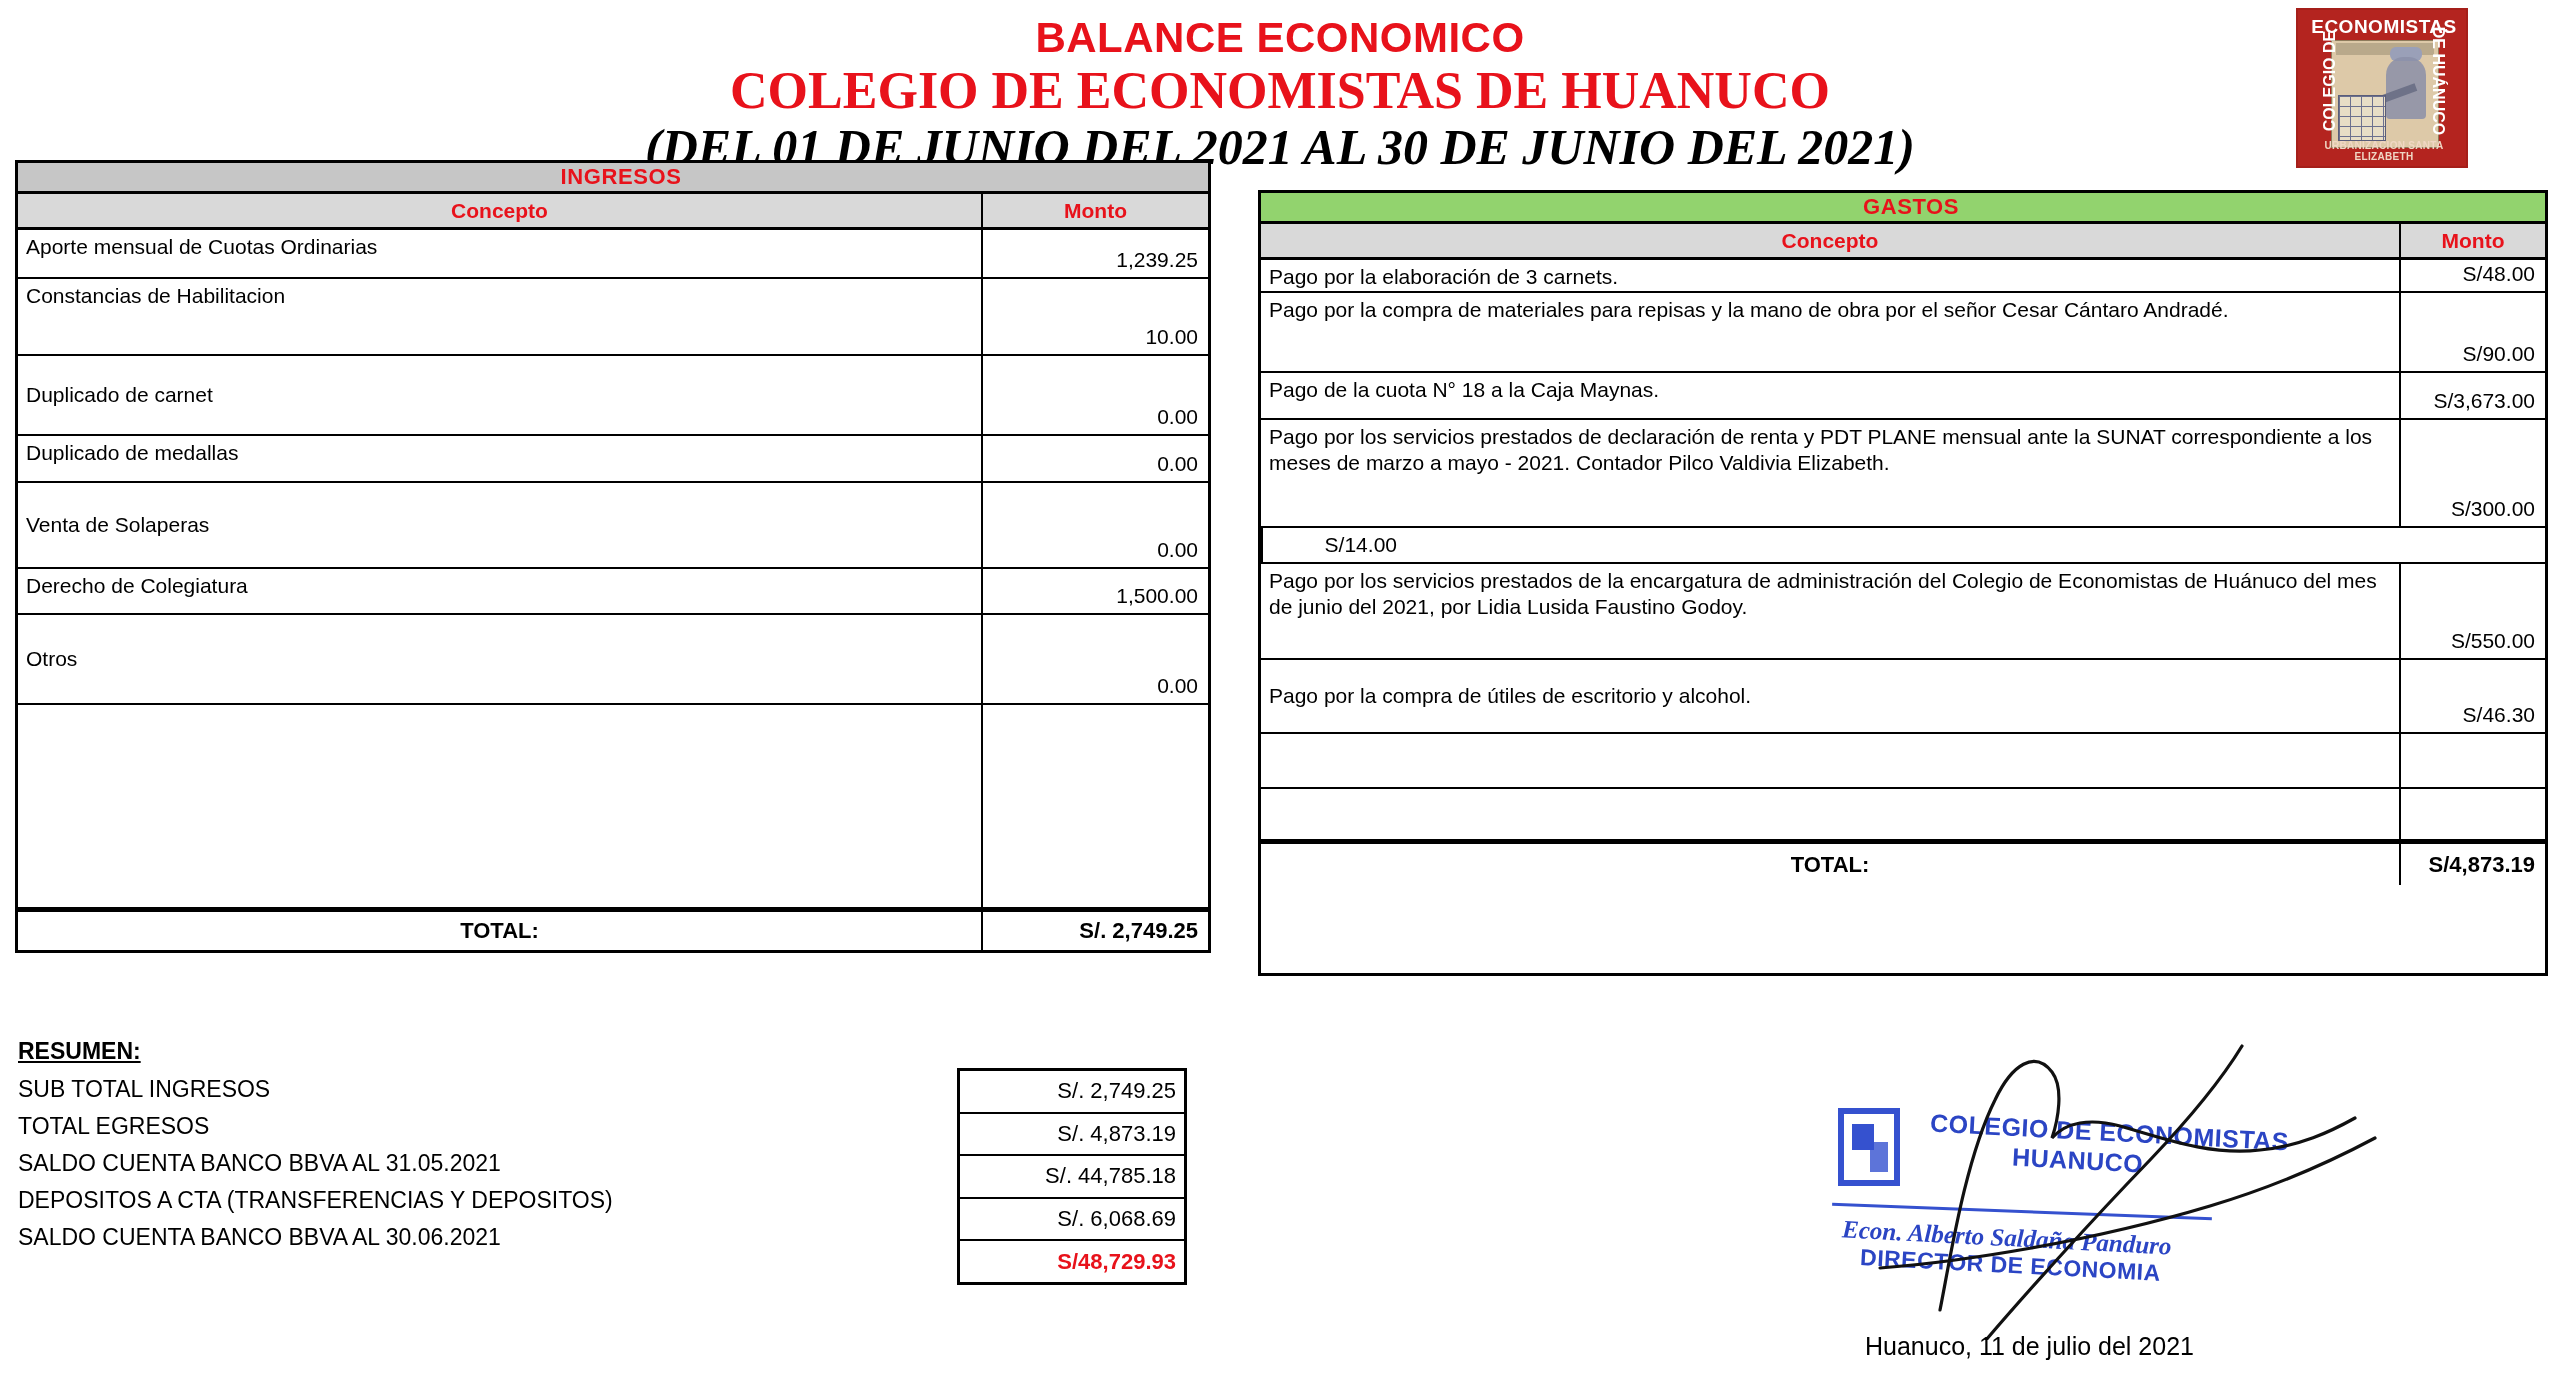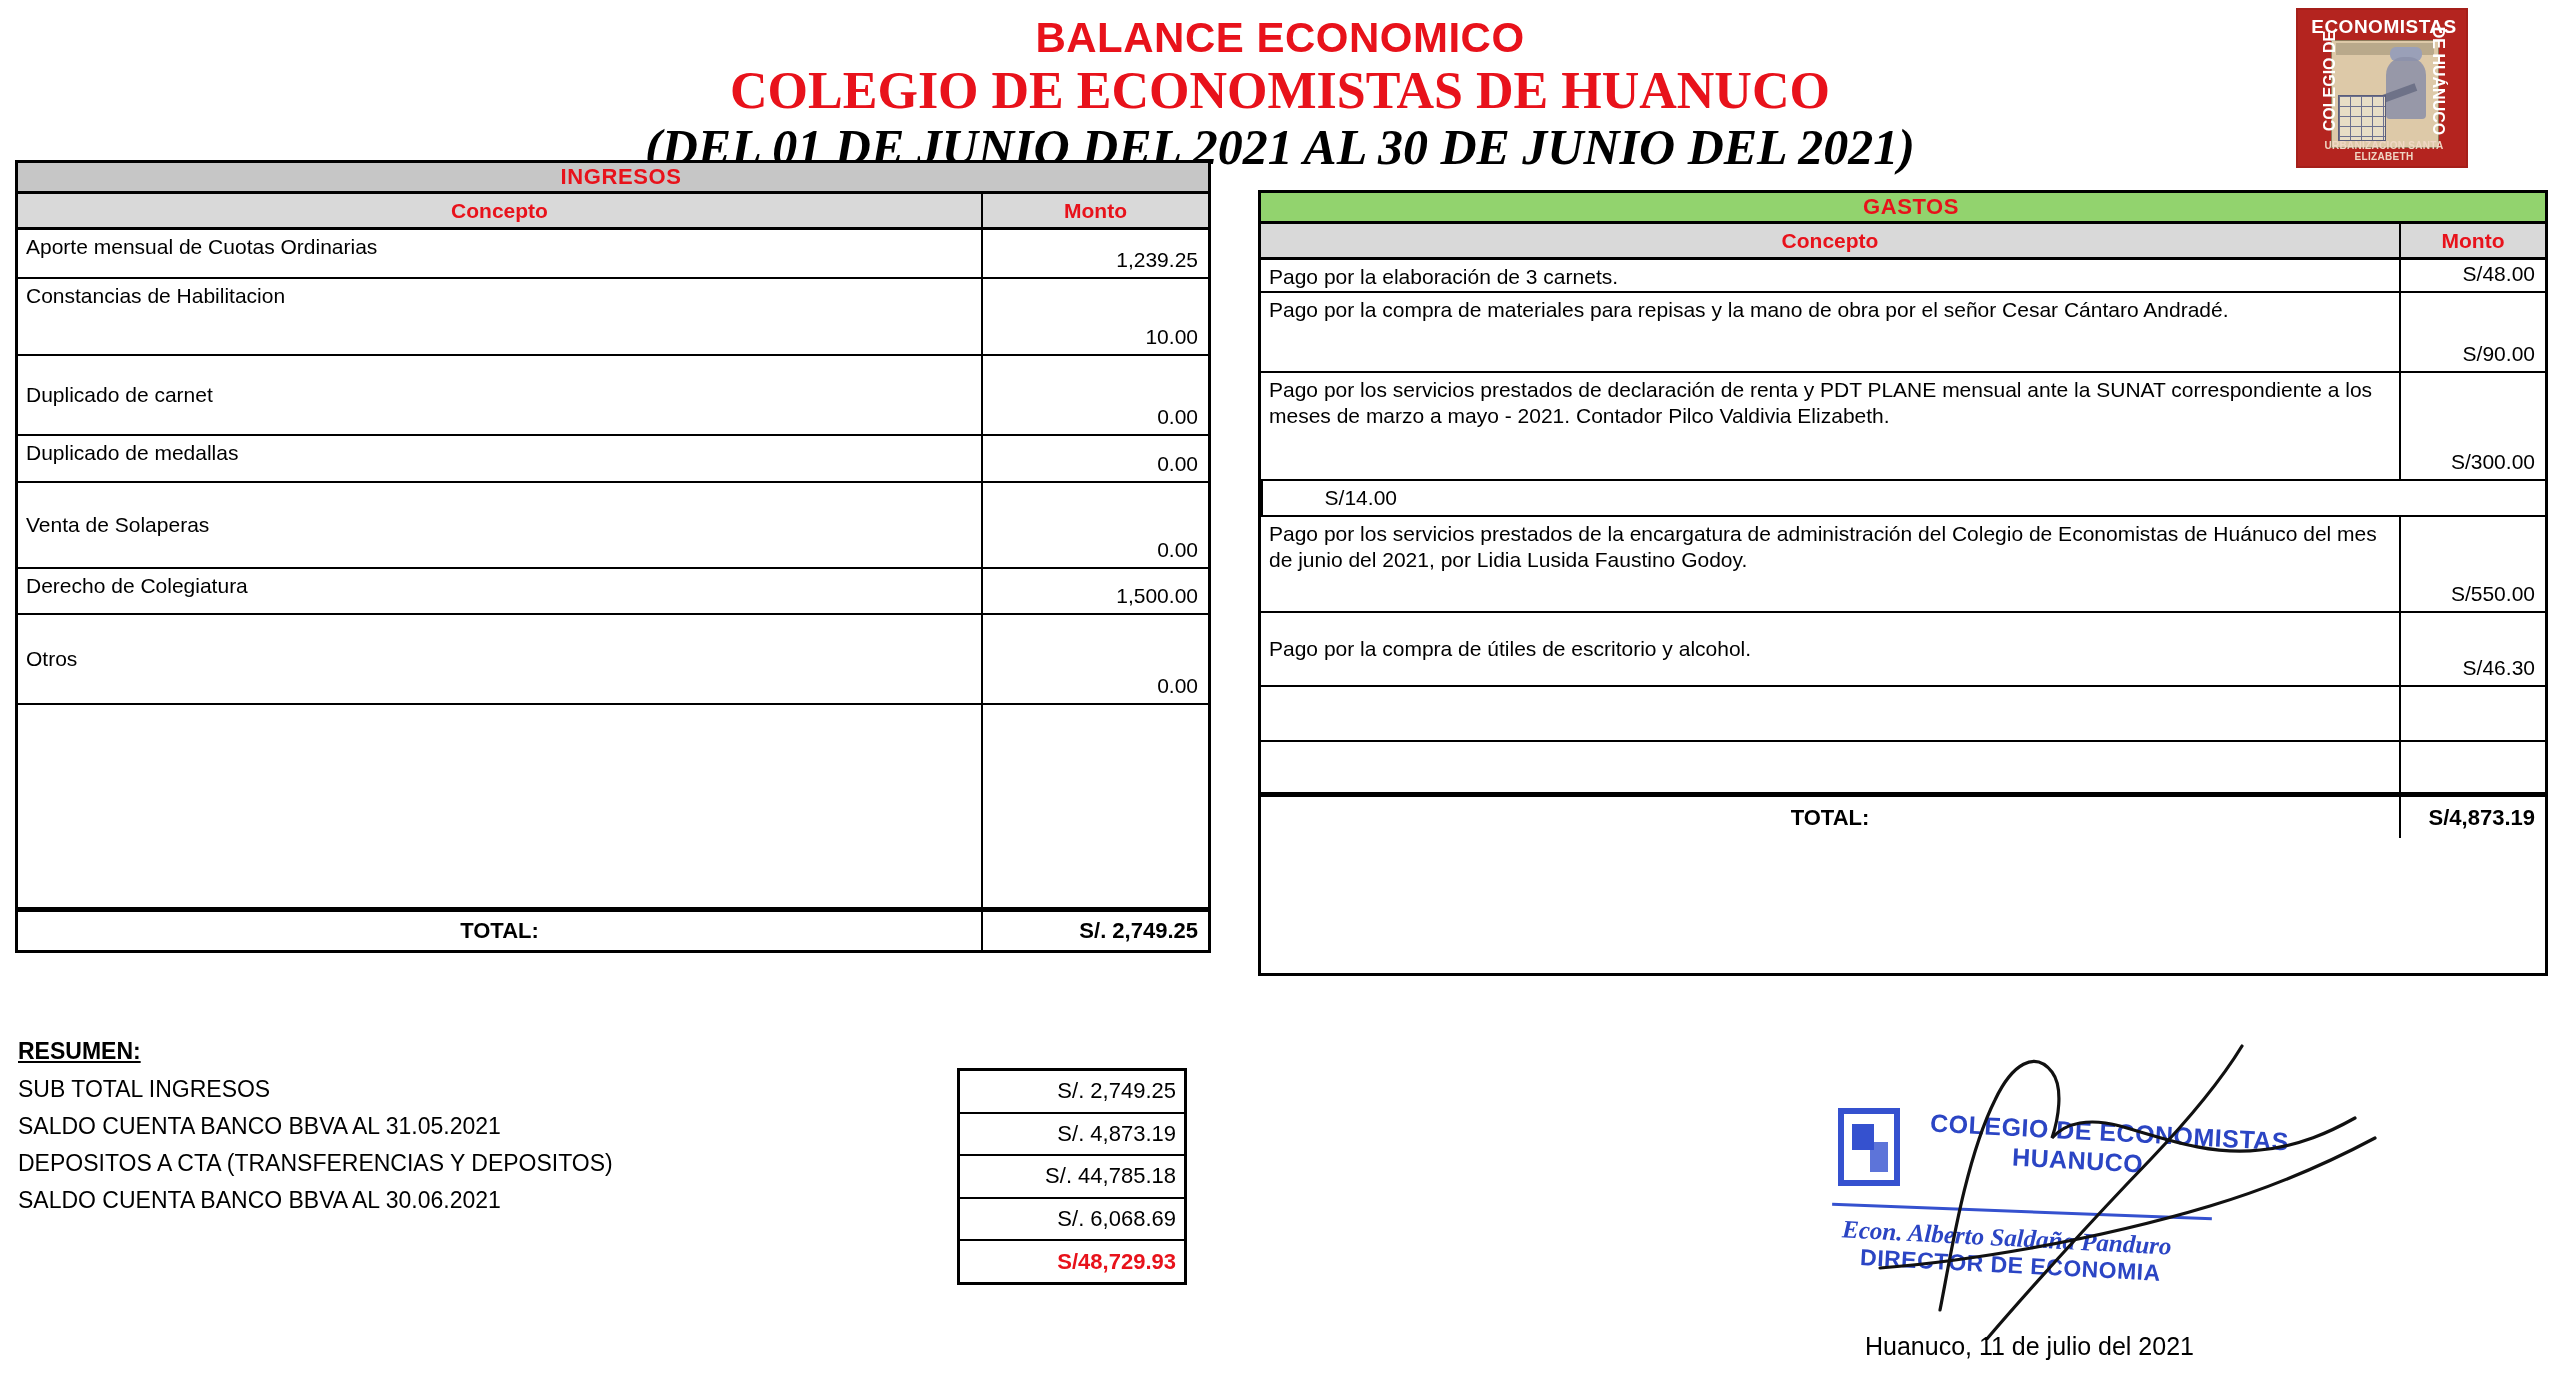--- a/index.html
+++ b/index.html
@@ -297,20 +297,24 @@
   </div>
   <div class="body-box">
     <div class="row" style="height:33px">
       <div class="cc">Pago por  la elaboración de 3 carnets.</div>
       <div class="mm">S/48.00</div>
     </div>
     <div class="row" style="height:80px">
       <div class="cc">Pago por la compra de materiales para repisas y la mano de obra por el señor Cesar Cántaro Andradé.</div>
       <div class="mm">S/90.00</div>
     </div>
+    <div class="row" style="height:47px">
+      <div class="cc">Pago de la cuota N° 18 a la Caja Maynas.</div>
+      <div class="mm">S/3,673.00</div>
+    </div>
     <div class="row" style="height:108px">
       <div class="cc">Pago por los servicios prestados de declaración de renta y PDT PLANE mensual ante la SUNAT correspondiente a los meses de marzo a mayo - 2021. Contador Pilco Valdivia Elizabeth.</div>
       <div class="mm">S/300.00</div>
     </div>
     <div class="row" style="height:36px">
       <div class="mm">S/14.00</div>
     </div>
     <div class="row" style="height:96px">
       <div class="cc">Pago por los servicios prestados de la encargatura de administración del Colegio de Economistas de Huánuco del mes de junio del 2021, por Lidia Lusida Faustino Godoy.</div>
       <div class="mm">S/550.00</div>
@@ -331,20 +335,21 @@
       <div class="total-lbl">TOTAL:</div>
       <div class="total-val">S/4,873.19</div>
     </div>
   </div>
 </div>
 
 <div id="resumen">
   <div class="res-title">RESUMEN:</div>
   <div class="res-list">
     <div class="res-line">SUB TOTAL INGRESOS</div>
+    <div class="res-line">TOTAL EGRESOS</div>
     <div class="res-line">SALDO  CUENTA  BANCO BBVA AL 31.05.2021</div>
     <div class="res-line">DEPOSITOS A CTA  (TRANSFERENCIAS Y DEPOSITOS)</div>
     <div class="res-line">SALDO  CUENTA  BANCO BBVA AL 30.06.2021</div>
   </div>
 </div>
 <div class="res-box">
   <div class="res-cell">S/. 2,749.25</div>
   <div class="res-cell">S/. 4,873.19</div>
   <div class="res-cell">S/. 44,785.18</div>
   <div class="res-cell">S/. 6,068.69</div>

